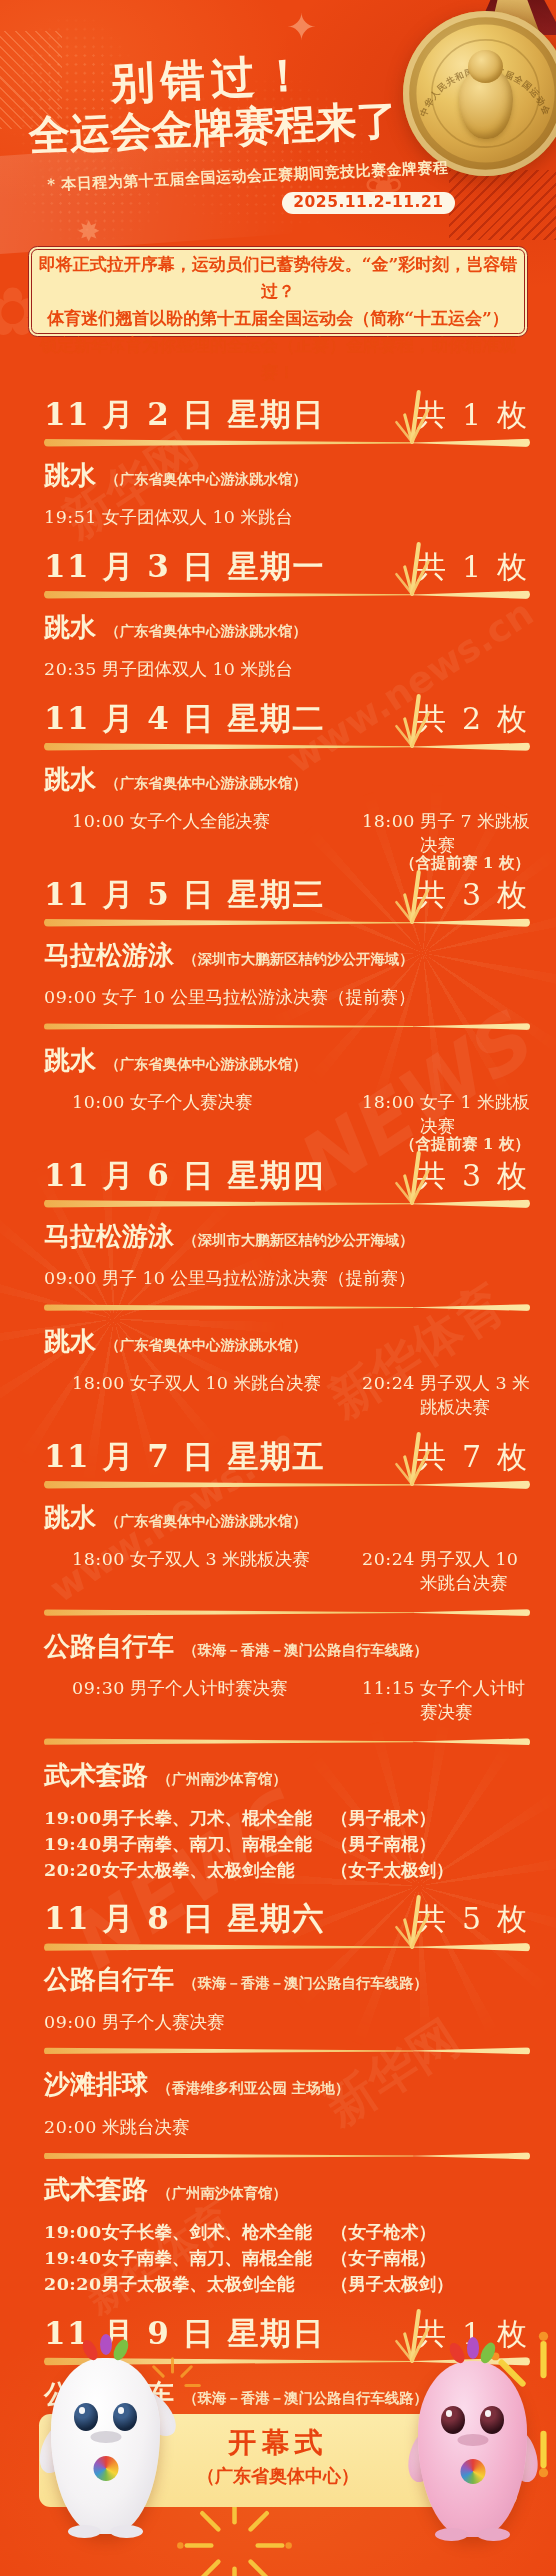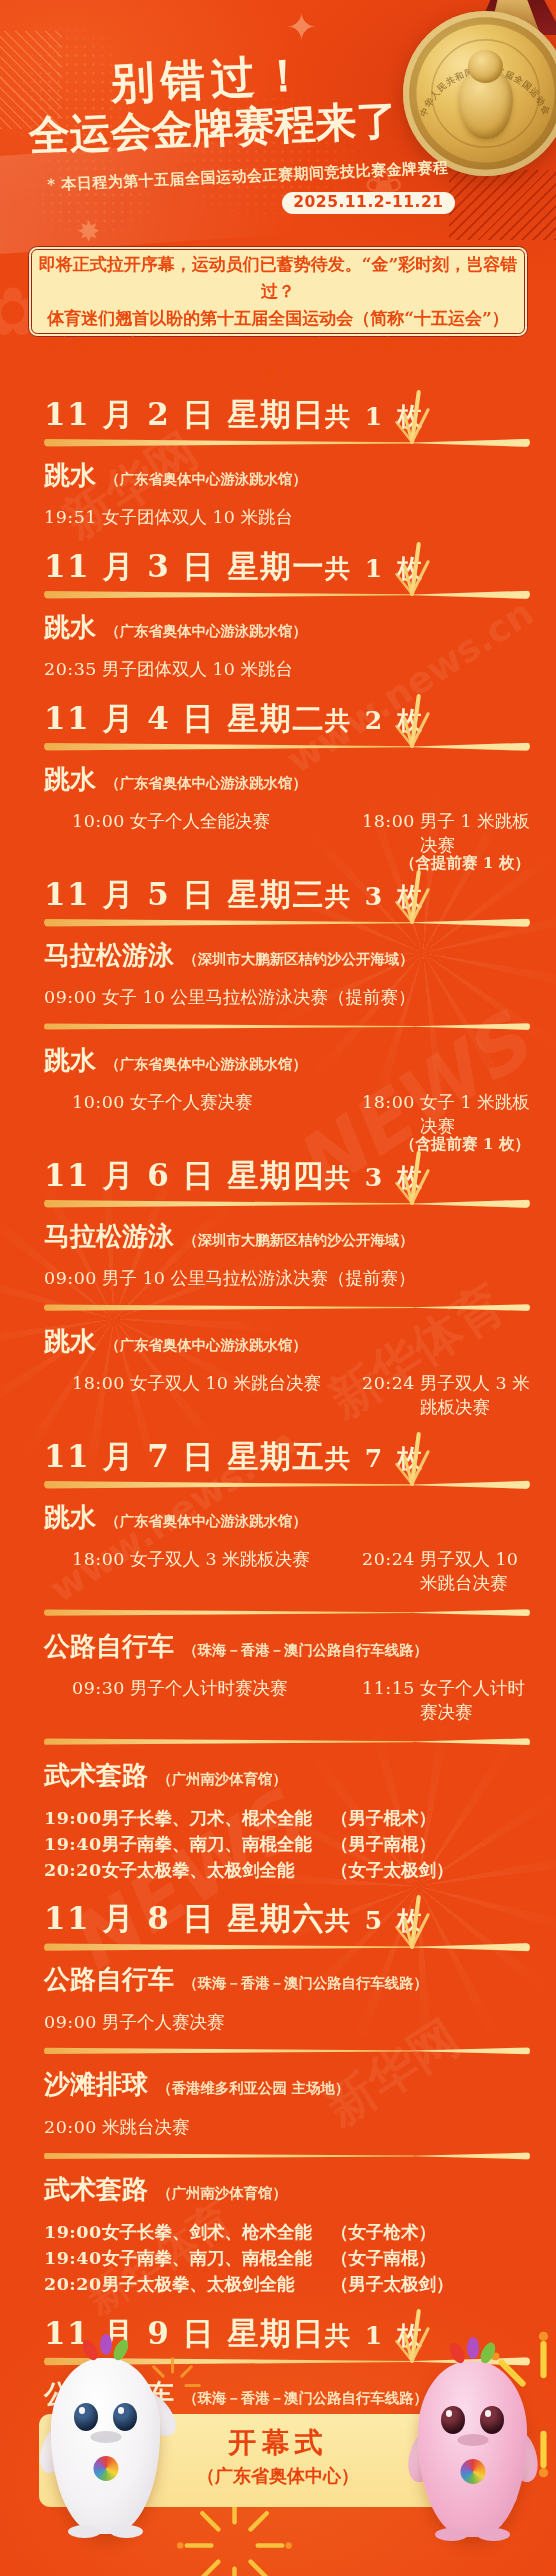--- a/index.html
+++ b/index.html
@@ -40,23 +40,23 @@
     background:radial-gradient(circle at 38% 28%, #F6DC93, #D2A344 72%, #BC8A33 100%);box-shadow:inset -3.1px -4.1px 7.2px rgba(120,80,15,.45), 0 2.1px 5.2px rgba(120,80,15,.35);}
   .medal-relief::before{content:'';position:absolute;left:9.3px;top:-17.5px;width:35px;height:33px;border-radius:50%;background:radial-gradient(circle at 38% 30%, #F6DC93, #D2A344 75%);box-shadow:inset -2.6px -3.1px 5.2px rgba(120,80,15,.4);}
   
   .intro{position:absolute;left:28px;right:28px;top:246px;height:91px;background:#FCECB4;border:1.5px solid #9E211B;border-radius:9.3px;box-sizing:border-box;}
   .intro::before{content:'';position:absolute;inset:2.1px;border:1px solid #9E211B;border-radius:6.2px;pointer-events:none;}
   .intro p{margin:0;text-align:center;color:#E9480F;font-weight:700;font-size:17px;line-height:27px;}
   .intro p:first-child{margin-top:4.1px;}
   
   .days{position:absolute;left:0;right:0;top:397px;}
   .day{padding:0 26px 0 44px;margin-bottom:19.6px;}
-  .day-header{position:relative;display:flex;justify-content:flex-start;align-items:baseline;height:34px;margin-bottom:7.2px;}
+  .day-header{position:relative;display:flex;justify-content:space-between;align-items:baseline;height:34px;margin-bottom:7.2px;gap:8px;}
   .day-title{margin:0;font-size:31px;line-height:34px;font-weight:700;color:#FDF2D2;letter-spacing:1.5px;}
-  .day-count{font-size:25px;line-height:31px;font-weight:700;color:#FDF2D2;letter-spacing:3.1px;}
+  .day-count{font-size:30px;line-height:31px;font-weight:400;color:#FDF2D2;letter-spacing:3.1px;}
   .day-note{position:absolute;right:0;top:-24px;font-size:15.5px;font-weight:600;color:#FBE9C6;}
   .gold-divider{position:relative;height:9.3px;margin-bottom:13.4px;}
   .gold-divider::before{content:'';position:absolute;inset:0;border-radius:5.2px;
     background:linear-gradient(90deg,#EFAE4C,#F9DF96 35%,#F3C569 70%,#FBE7A4);
     clip-path:polygon(0 10%, 0 90%, 76% 56%, 76% 44%);}
   .gold-divider::after{content:'';position:absolute;inset:0;border-radius:5.2px;
     background:linear-gradient(90deg,#F3C569,#FBE7A4);
     clip-path:polygon(76% 46%, 100% 6%, 100% 94%, 76% 54%);}
   .gold-divider.sub{height:7.7px;margin:13.4px 0 15.5px;}
   .spark{position:absolute;left:calc(76% - 29px);bottom:2.1px;width:57px;height:57px;}
@@ -227,21 +227,21 @@
         </div>
         <div class="sport">
           <div class="sport-head">
             <span class="sport-name">跳水</span>
             <span class="sport-venue">（广东省奥体中心游泳跳水馆）</span>
           </div>
           <div class="event-row pair">
             <span class="ev-time">10:00</span>
             <span class="ev-name">女子个人全能决赛</span>
             <span class="ev-time">18:00</span>
-            <span class="ev-name">男子 1 米跳板决赛</span>
+            <span class="ev-name">男子 7 米跳板决赛</span>
           </div>
         </div>
       </section>
       <section class="day">
         <div class="day-header">
           <div class="day-note">（含提前赛 1 枚）</div>
           <h2 class="day-title">11 月 5 日 星期三</h2>
           <div class="day-count">共 3 枚</div>
         </div>
         <div class="gold-divider main">

